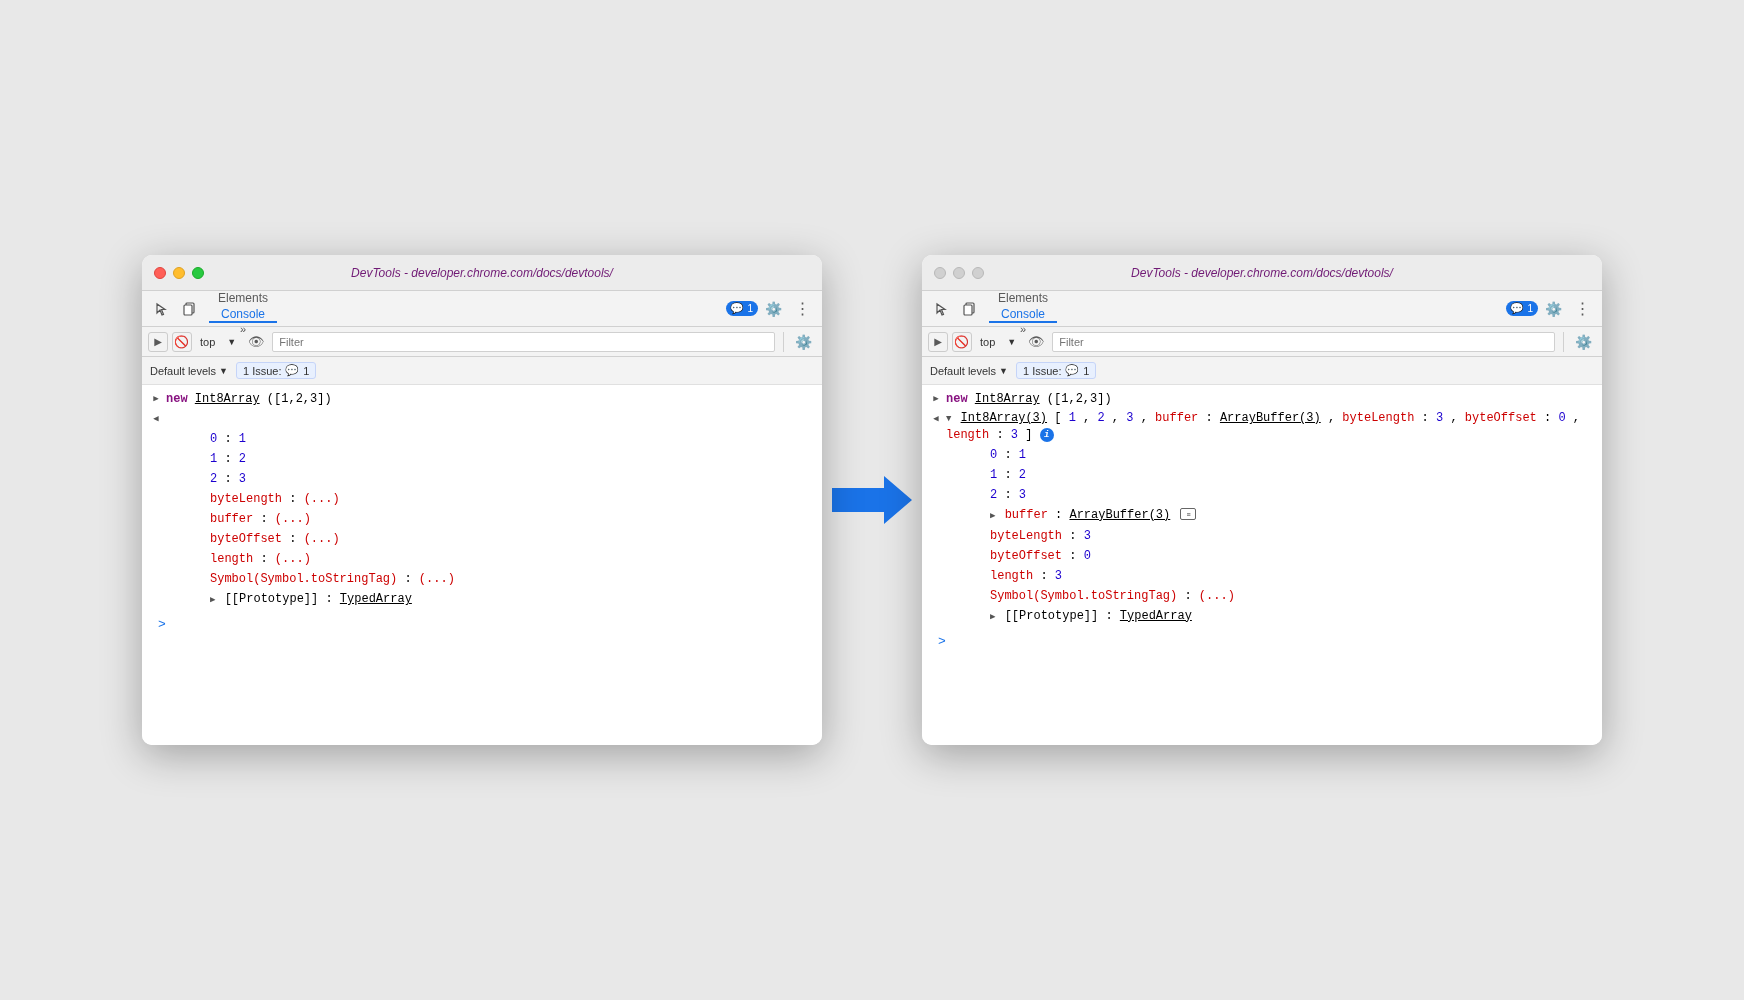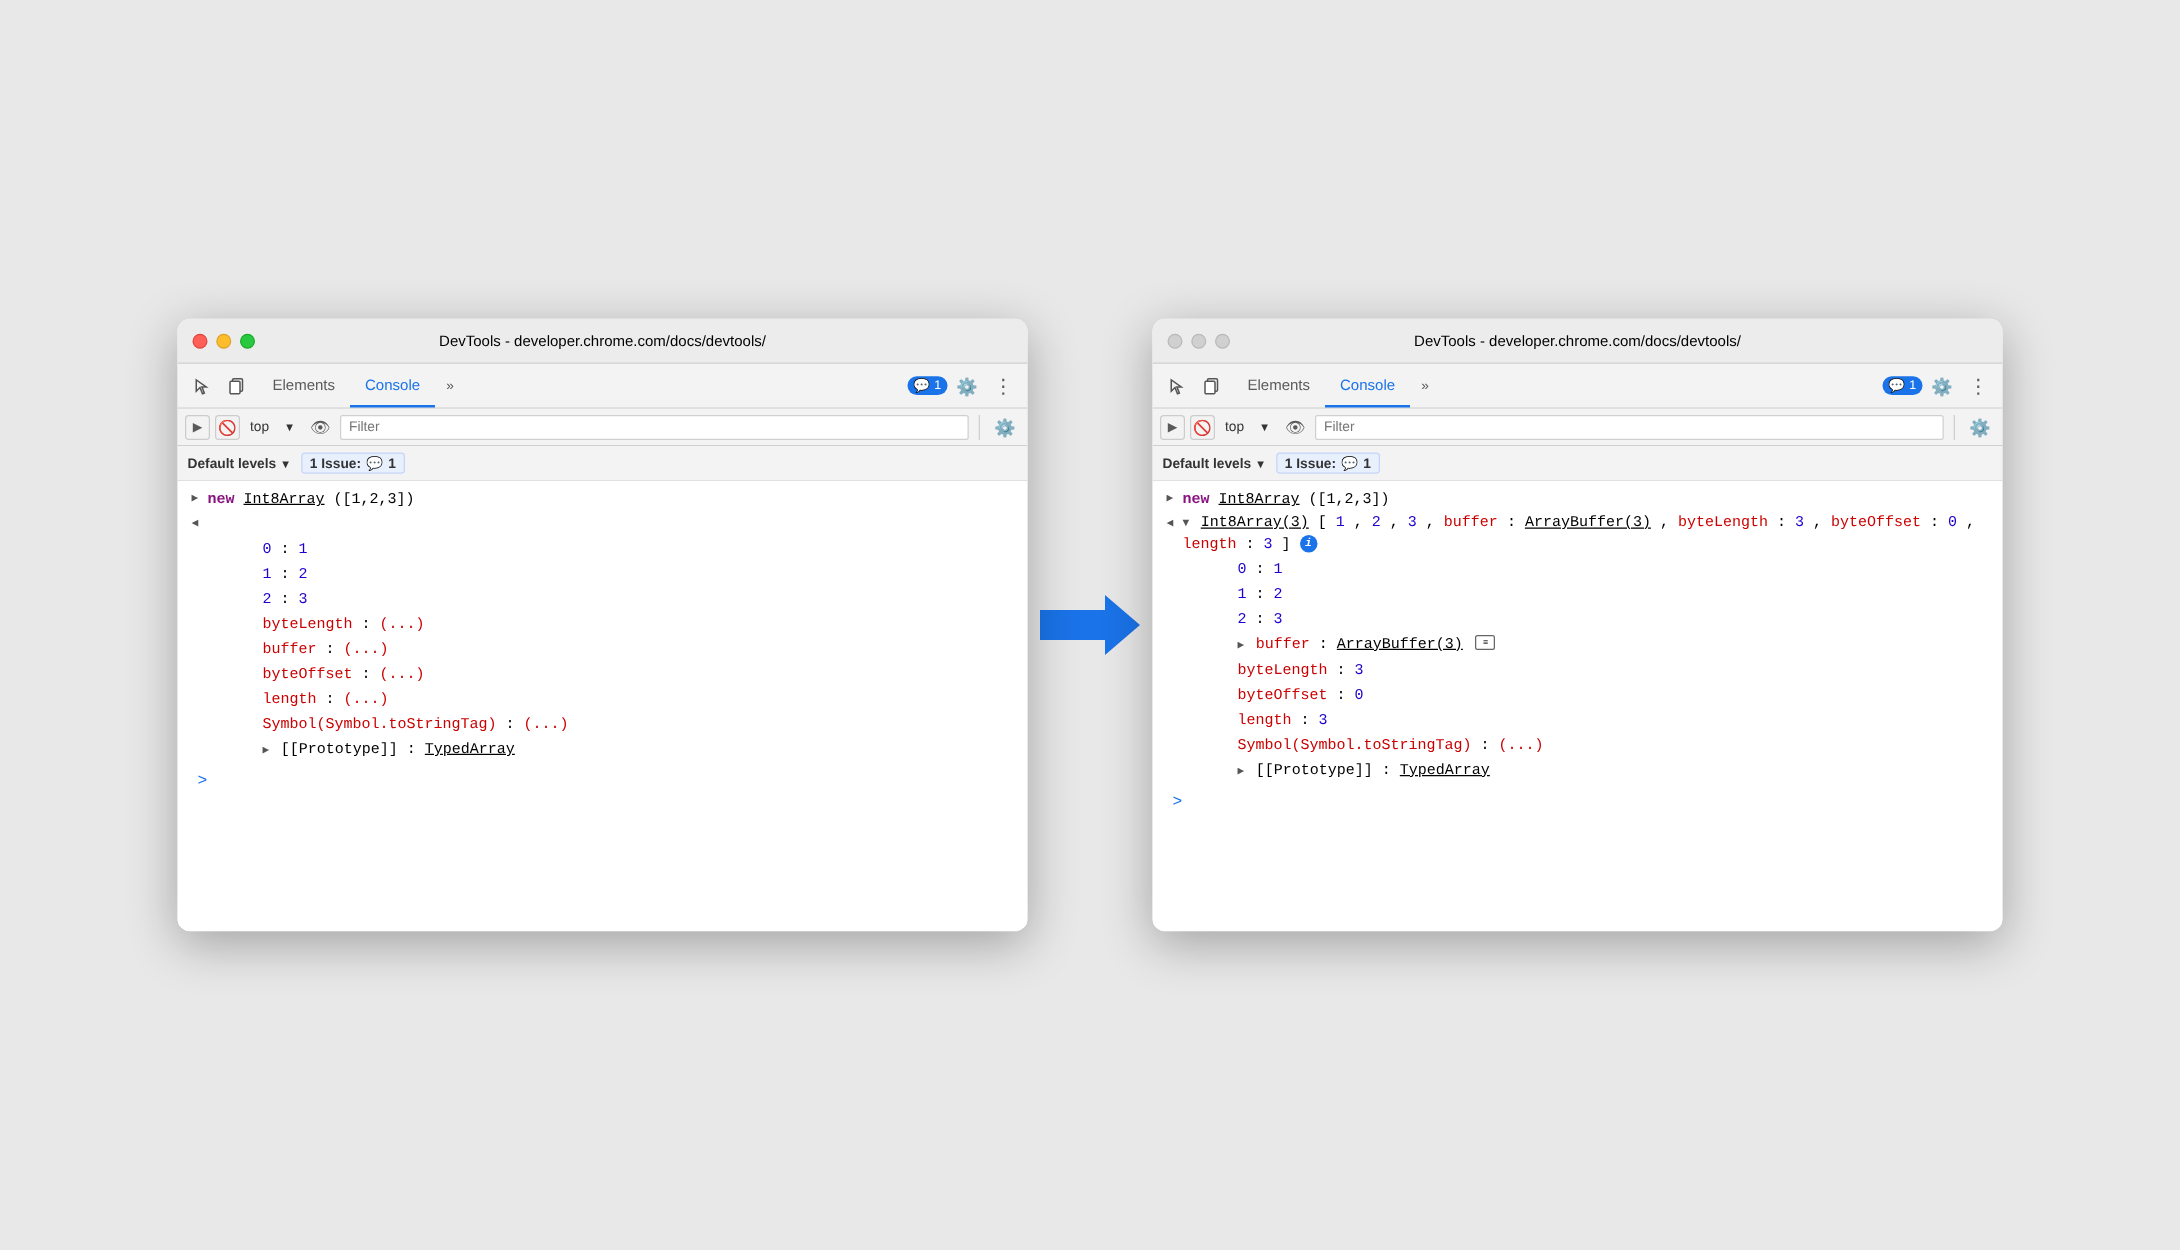--- a/index.html
+++ b/index.html
@@ -50,37 +50,39 @@
     .tl-close { background: #ff5f57; border: 0.5px solid #e0443e; }
     .tl-min { background: #ffbd2e; border: 0.5px solid #dea123; }
     .tl-max { background: #28c940; border: 0.5px solid #1aab29; }
     .tl-close-inactive { background: #d0d0d0; border: 0.5px solid #b8b8b8; }
     .tl-min-inactive { background: #d0d0d0; border: 0.5px solid #b8b8b8; }
     .tl-max-inactive { background: #d0d0d0; border: 0.5px solid #b8b8b8; }
     .title-text {
       flex: 1;
       text-align: center;
       font-size: 12px;
-      color: #000000;
+      color: #701a75;
       font-weight: 500;
+      font-style: italic;
     }
     
     .toolbar {
       background: #f3f3f3;
       border-bottom: 1px solid #d0d0d0;
       height: 36px;
       display: flex;
       align-items: center;
       padding: 0 8px;
       gap: 4px;
     }
     .tab-bar {
       display: flex;
       align-items: center;
       height: 100%;
+      flex-direction: column;
     }
     .tab {
       padding: 0 12px;
       height: 100%;
       display: flex;
       align-items: center;
       font-size: 12px;
       color: #5a5a5a;
       cursor: pointer;
       border-bottom: 2px solid transparent;
@@ -148,21 +150,20 @@
     }
     
     .levels-bar {
       background: #f3f3f3;
       border-bottom: 1px solid #e0e0e0;
       height: 28px;
       display: flex;
       align-items: center;
       padding: 0 8px;
       gap: 8px;
-      font-weight: bold;
     }
     .levels-btn {
       font-size: 11px;
       color: #333;
       cursor: pointer;
       display: flex;
       align-items: center;
       gap: 3px;
     }
     .issue-badge {

